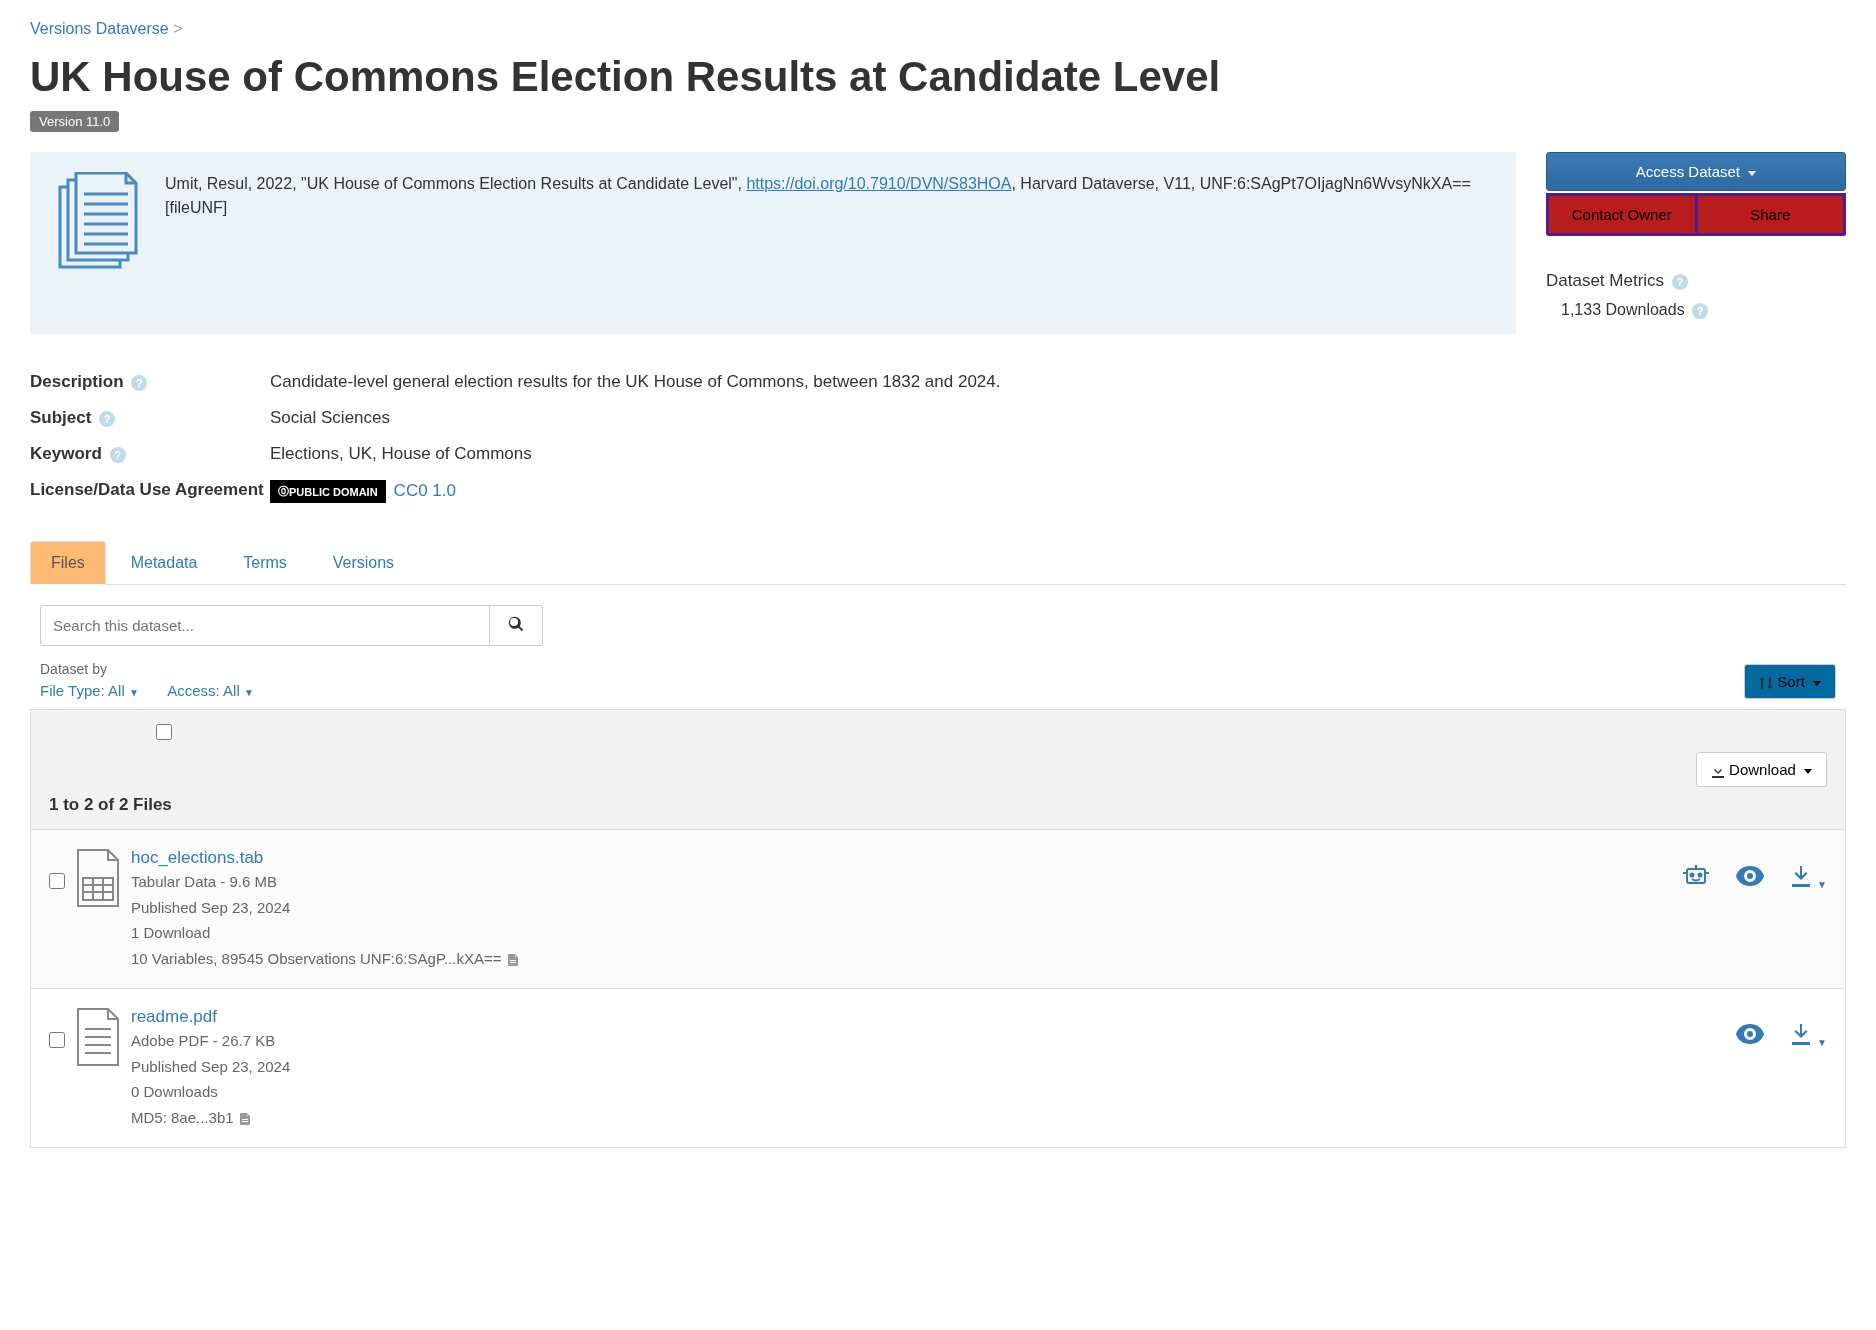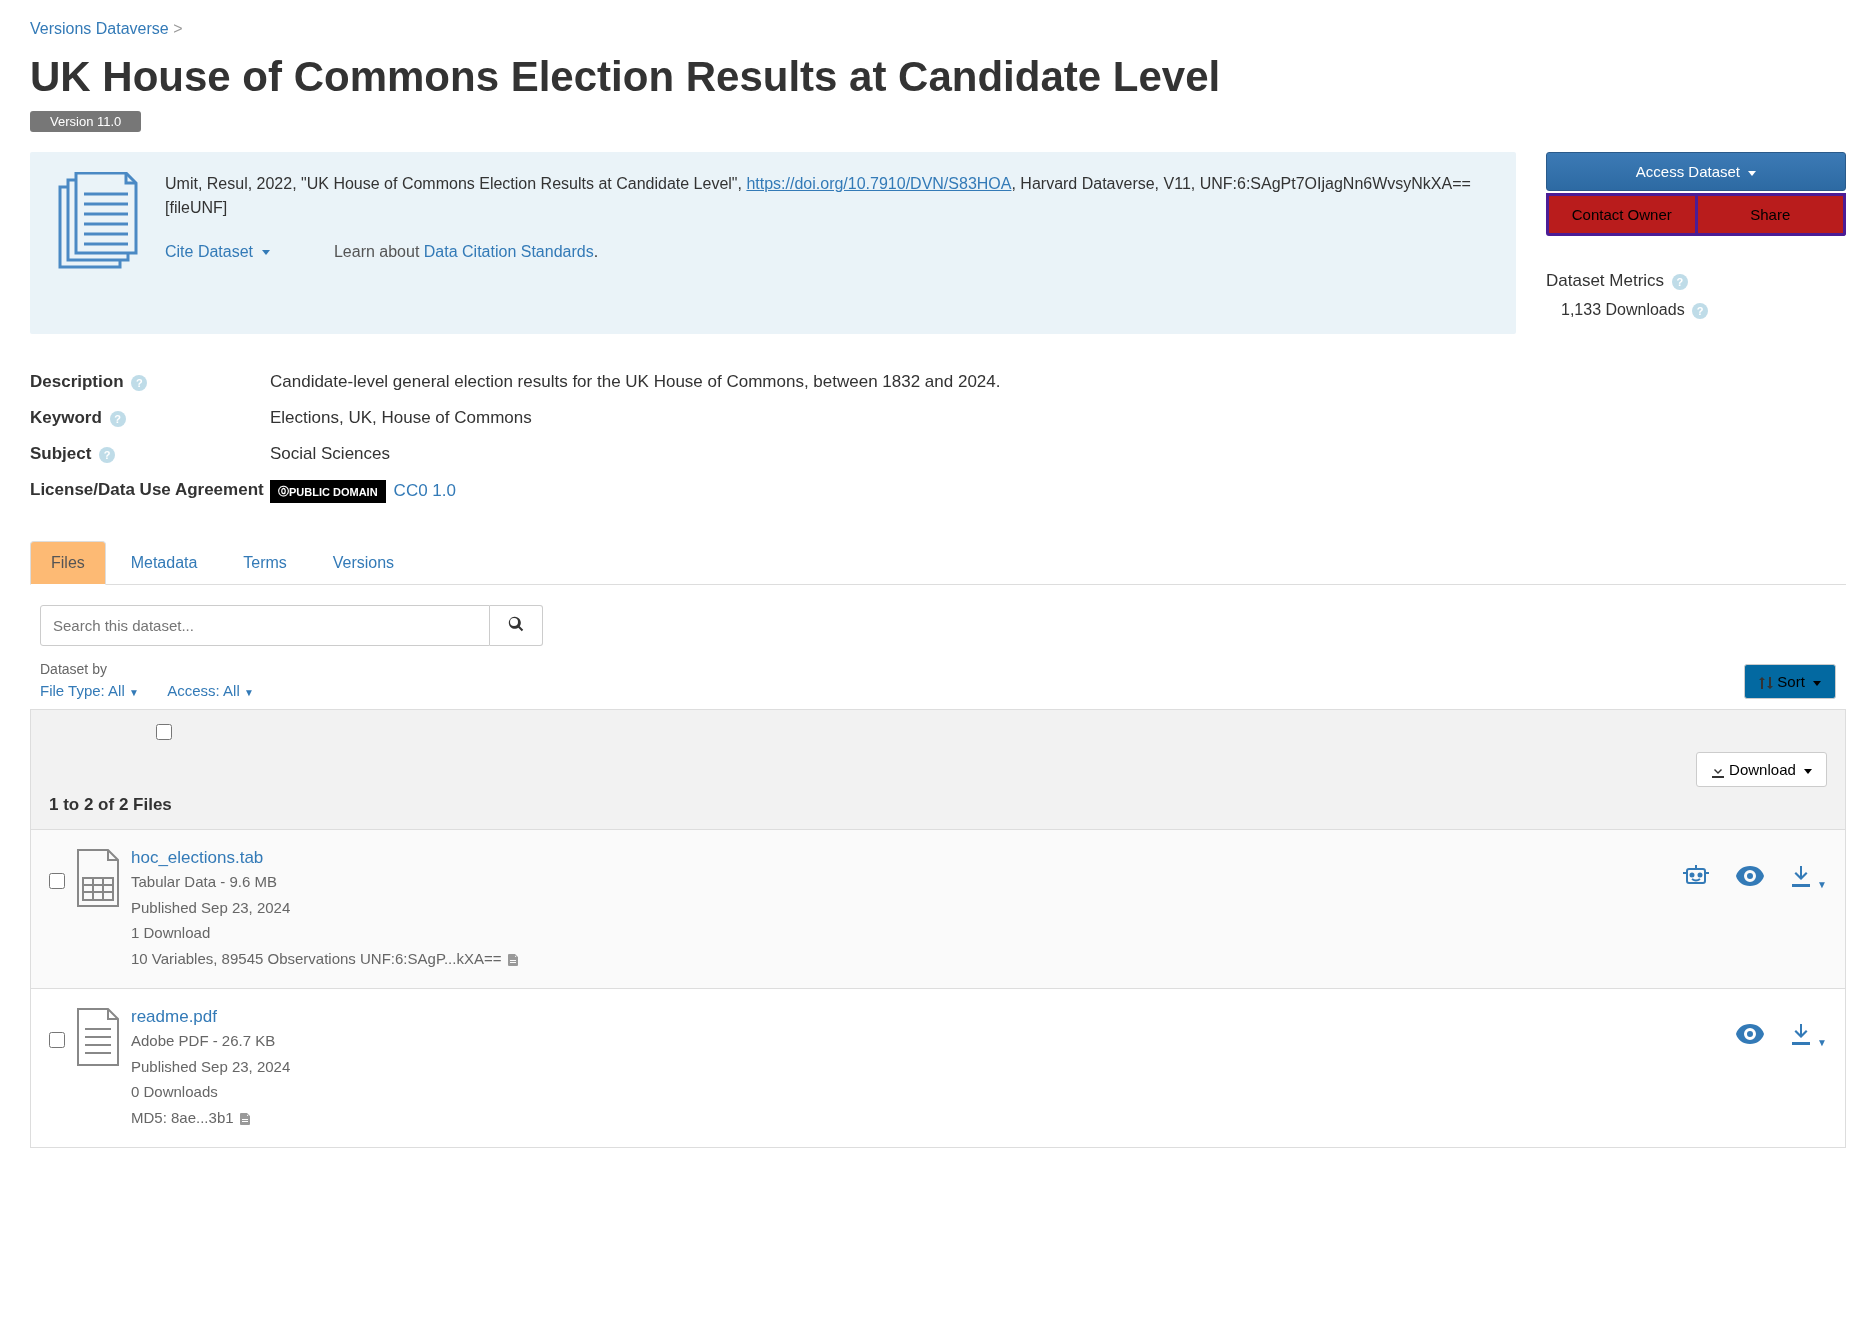--- a/index.html
+++ b/index.html
@@ -1,21 +1,21 @@
 <!DOCTYPE html>
 <html><head>
 <meta charset="utf-8">
 <style>
 * { box-sizing: border-box; margin: 0; padding: 0; }
 body { font-family: "Helvetica Neue", Helvetica, Arial, sans-serif; font-size: 14px; color: #333; background: #fff; padding: 20px 30px; }
 a { color: #337ab7; text-decoration: none; }
 .breadcrumb { color: #999; font-size: 16px; margin-bottom: 15px; }
 .breadcrumb a { color: #337ab7; }
 h1.page-title { font-size: 42px; font-weight: bold; color: #333; margin-bottom: 10px; }
-.version-badge { display: inline-block; background: #777; color: #fff; padding: 3px 20px; border-radius: 3px; font-size: 13px; margin-bottom: 20px; }
+.version-badge { display: inline-block; background: #777; color: #fff; padding: 3px 9px; border-radius: 3px; font-size: 13px; margin-bottom: 20px; }
 .top-row { display: flex; gap: 30px; margin-bottom: 30px; }
 .citation-box { flex: 1; background: #eaf3f8; padding: 20px; display: flex; gap: 25px; border-radius: 2px; }
 .citation-icon { flex-shrink: 0; }
 .citation-content { flex: 1; font-size: 16px; color: #333; line-height: 1.5; }
 .citation-content .doi-link { text-decoration: underline; }
 .citation-actions { margin-top: 20px; font-size: 16px; }
 .cite-ds-link { color: #337ab7; margin-right: 60px; }
 .learn-about { color: #555; }
 .sidebar { width: 300px; flex-shrink: 0; }
 .btn { display: block; width: 100%; text-align: center; padding: 10px; border: 3px solid #4c1d95; background: #b91c1c; font-size: 15px; cursor: pointer; }
@@ -87,24 +87,20 @@
           <line x1="34" y1="32" x2="78" y2="32"></line>
           <line x1="34" y1="42" x2="78" y2="42"></line>
           <line x1="34" y1="52" x2="78" y2="52"></line>
           <line x1="34" y1="62" x2="78" y2="62"></line>
           <line x1="34" y1="72" x2="78" y2="72"></line>
         </g>
       </svg>
     </div>
     <div class="citation-content">
       <span>Umit, Resul, 2022, "UK House of Commons Election Results at Candidate Level", </span><a href="#" class="doi-link">https://doi.org/10.7910/DVN/S83HOA</a><span>, Harvard Dataverse, V11, UNF:6:SAgPt7OIjagNn6WvsyNkXA== [fileUNF]</span>
-      <div class="citation-actions">
-        <a href="#" class="cite-ds-link"><span>Cite Dataset</span> <span class="caret"></span></a>
-        <span class="learn-about">Learn about </span><a href="#">Data Citation Standards</a><span>.</span>
-      </div>
     </div>
   </div>
 
   <div class="sidebar">
     <button class="btn btn-primary"><span>Access Dataset</span> <span class="caret"></span></button>
     <div class="btn-group">
       <button class="btn">Contact Owner</button>
       <button class="btn">Share</button>
     </div>
     <div class="metrics-box">
@@ -117,26 +113,26 @@
     </div>
   </div>
 </div>
 
 <div class="metadata-table">
   <div class="metadata-row">
     <div class="metadata-label"><span>Description</span> <span class="help-icon">?</span></div>
     <div class="metadata-value">Candidate-level general election results for the UK House of Commons, between 1832 and 2024.</div>
   </div>
   <div class="metadata-row">
+    <div class="metadata-label"><span>Subject</span> <span class="help-icon">?</span></div>
+    <div class="metadata-value">Social Sciences</div>
+  </div>
+  <div class="metadata-row">
     <div class="metadata-label"><span>Keyword</span> <span class="help-icon">?</span></div>
     <div class="metadata-value">Elections, UK, House of Commons</div>
-  </div>
-  <div class="metadata-row">
-    <div class="metadata-label"><span>Subject</span> <span class="help-icon">?</span></div>
-    <div class="metadata-value">Social Sciences</div>
   </div>
   <div class="metadata-row">
     <div class="metadata-label">License/Data Use Agreement</div>
     <div class="metadata-value">
       <span class="license-badge">⓪ <span>PUBLIC DOMAIN</span></span><a href="#">CC0 1.0</a>
     </div>
   </div>
 </div>
 
 <div class="tabs">

